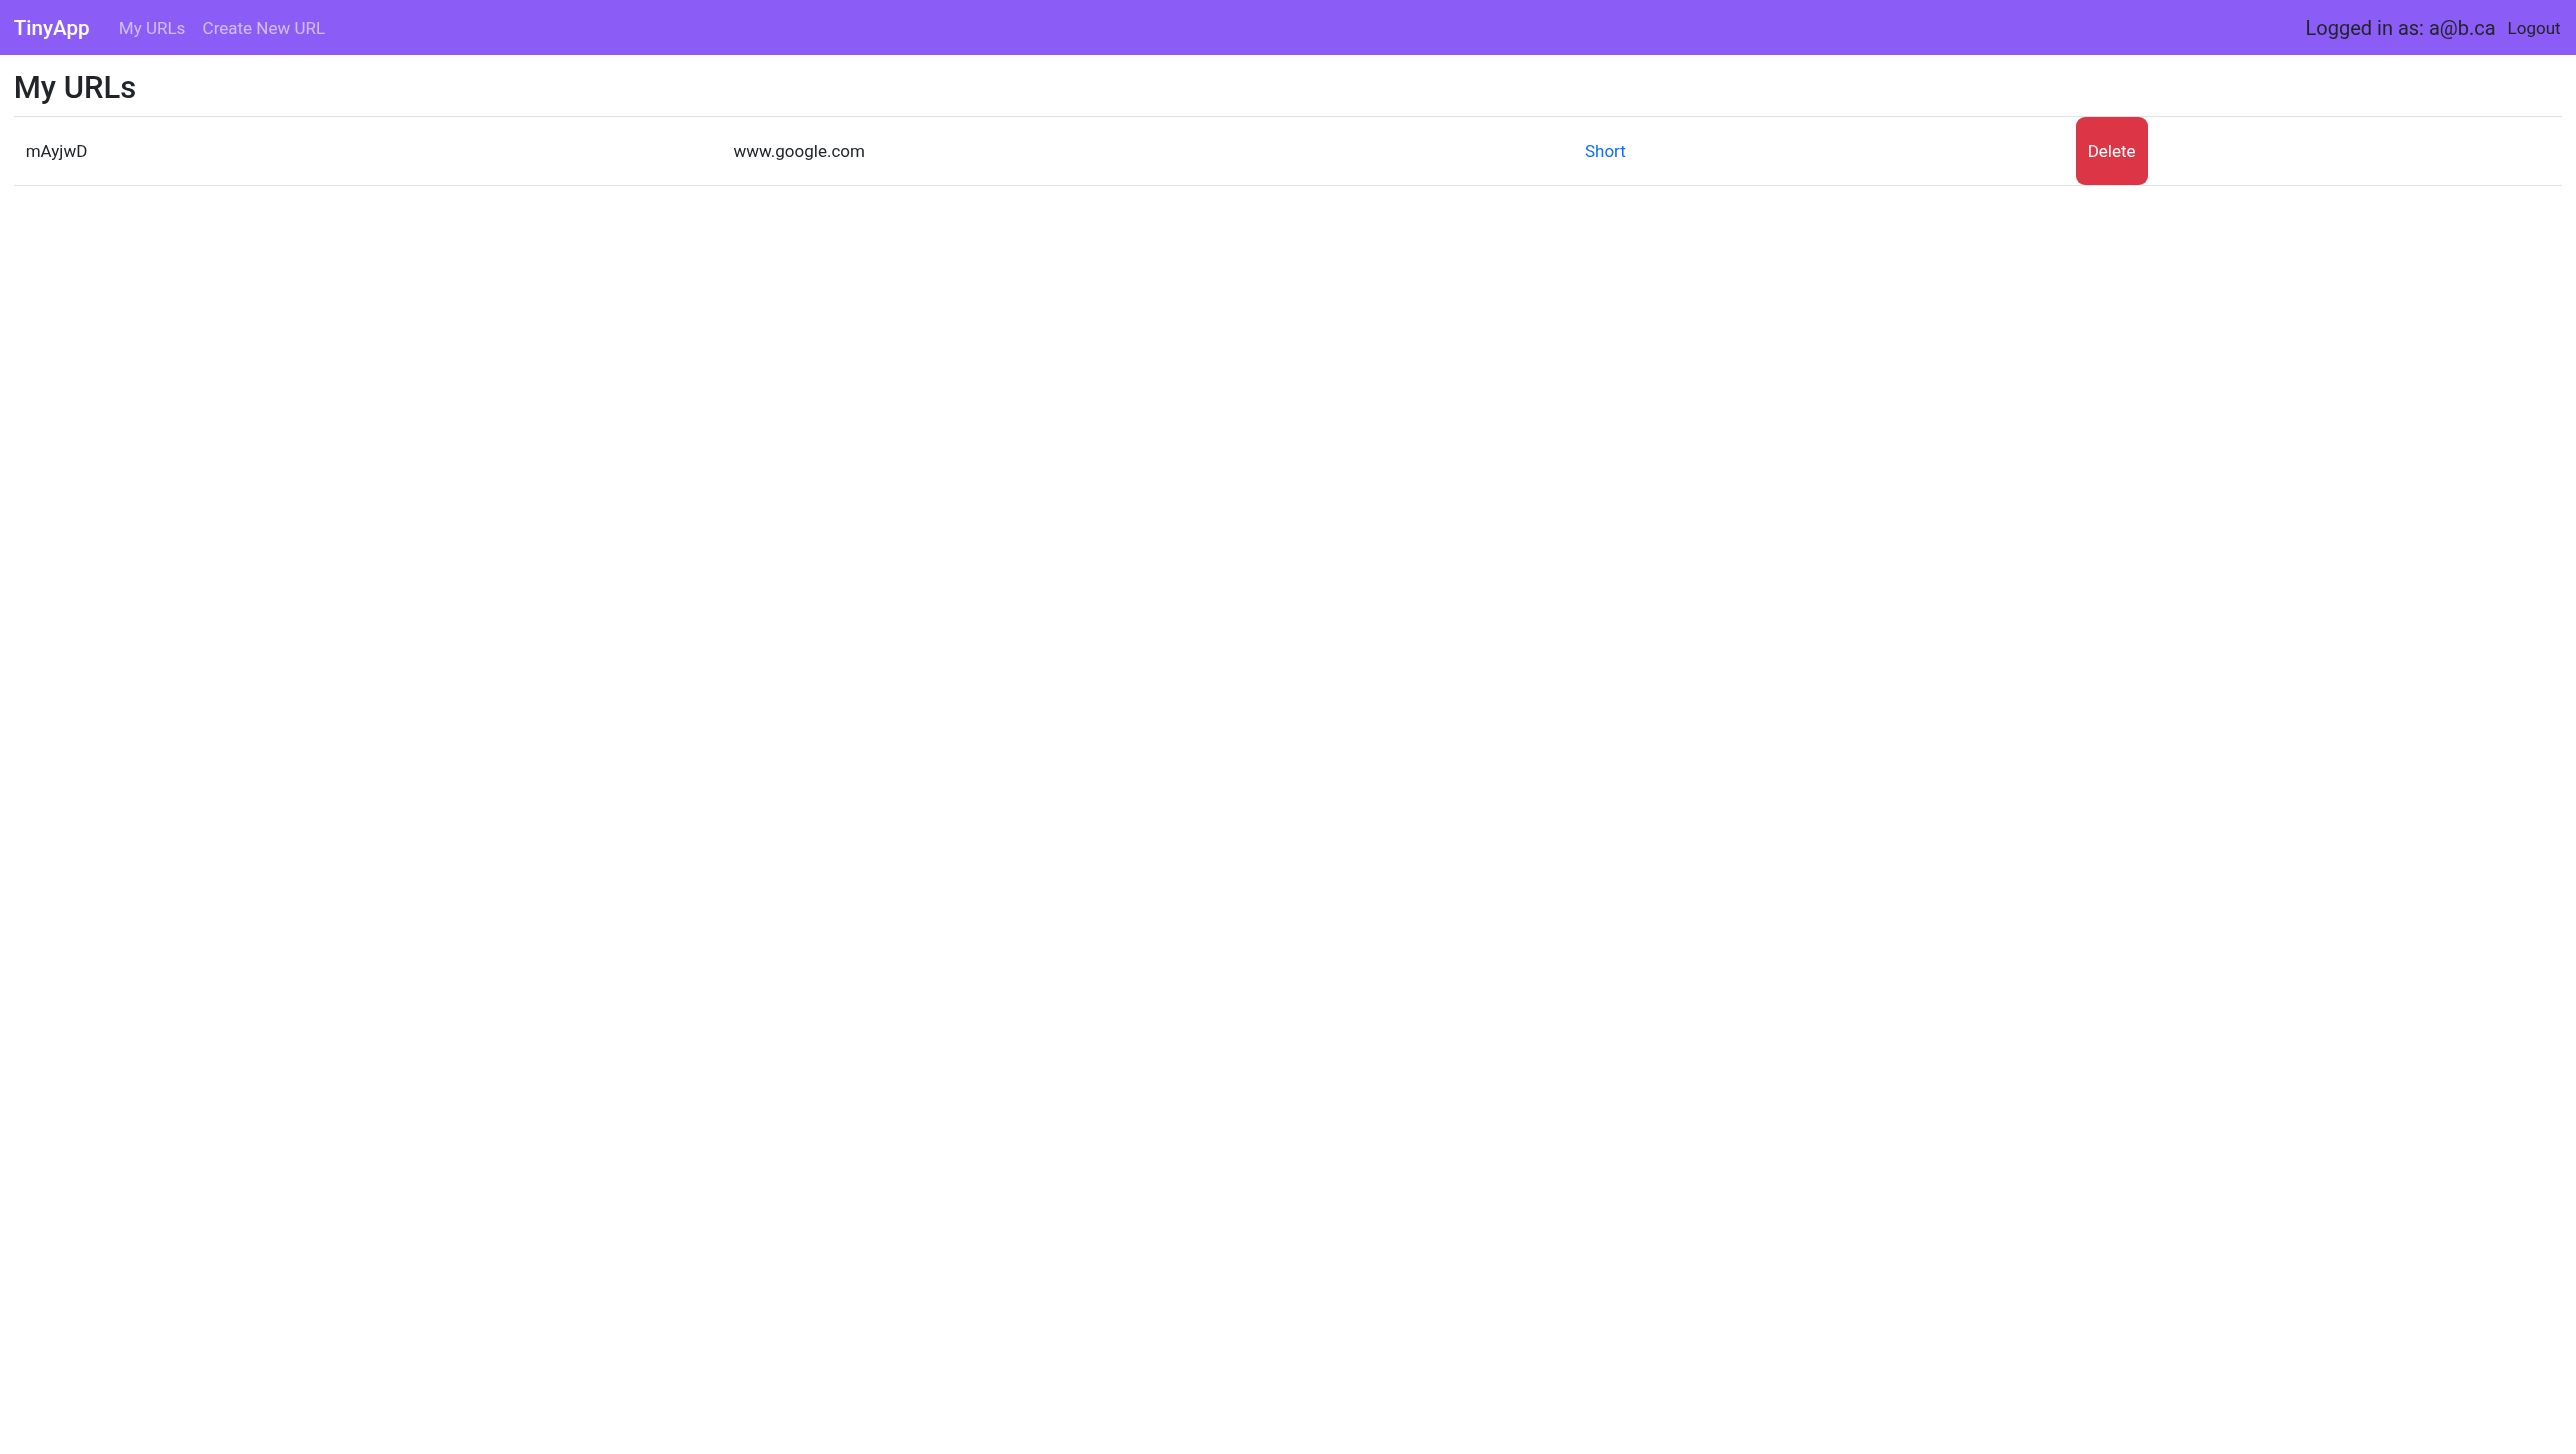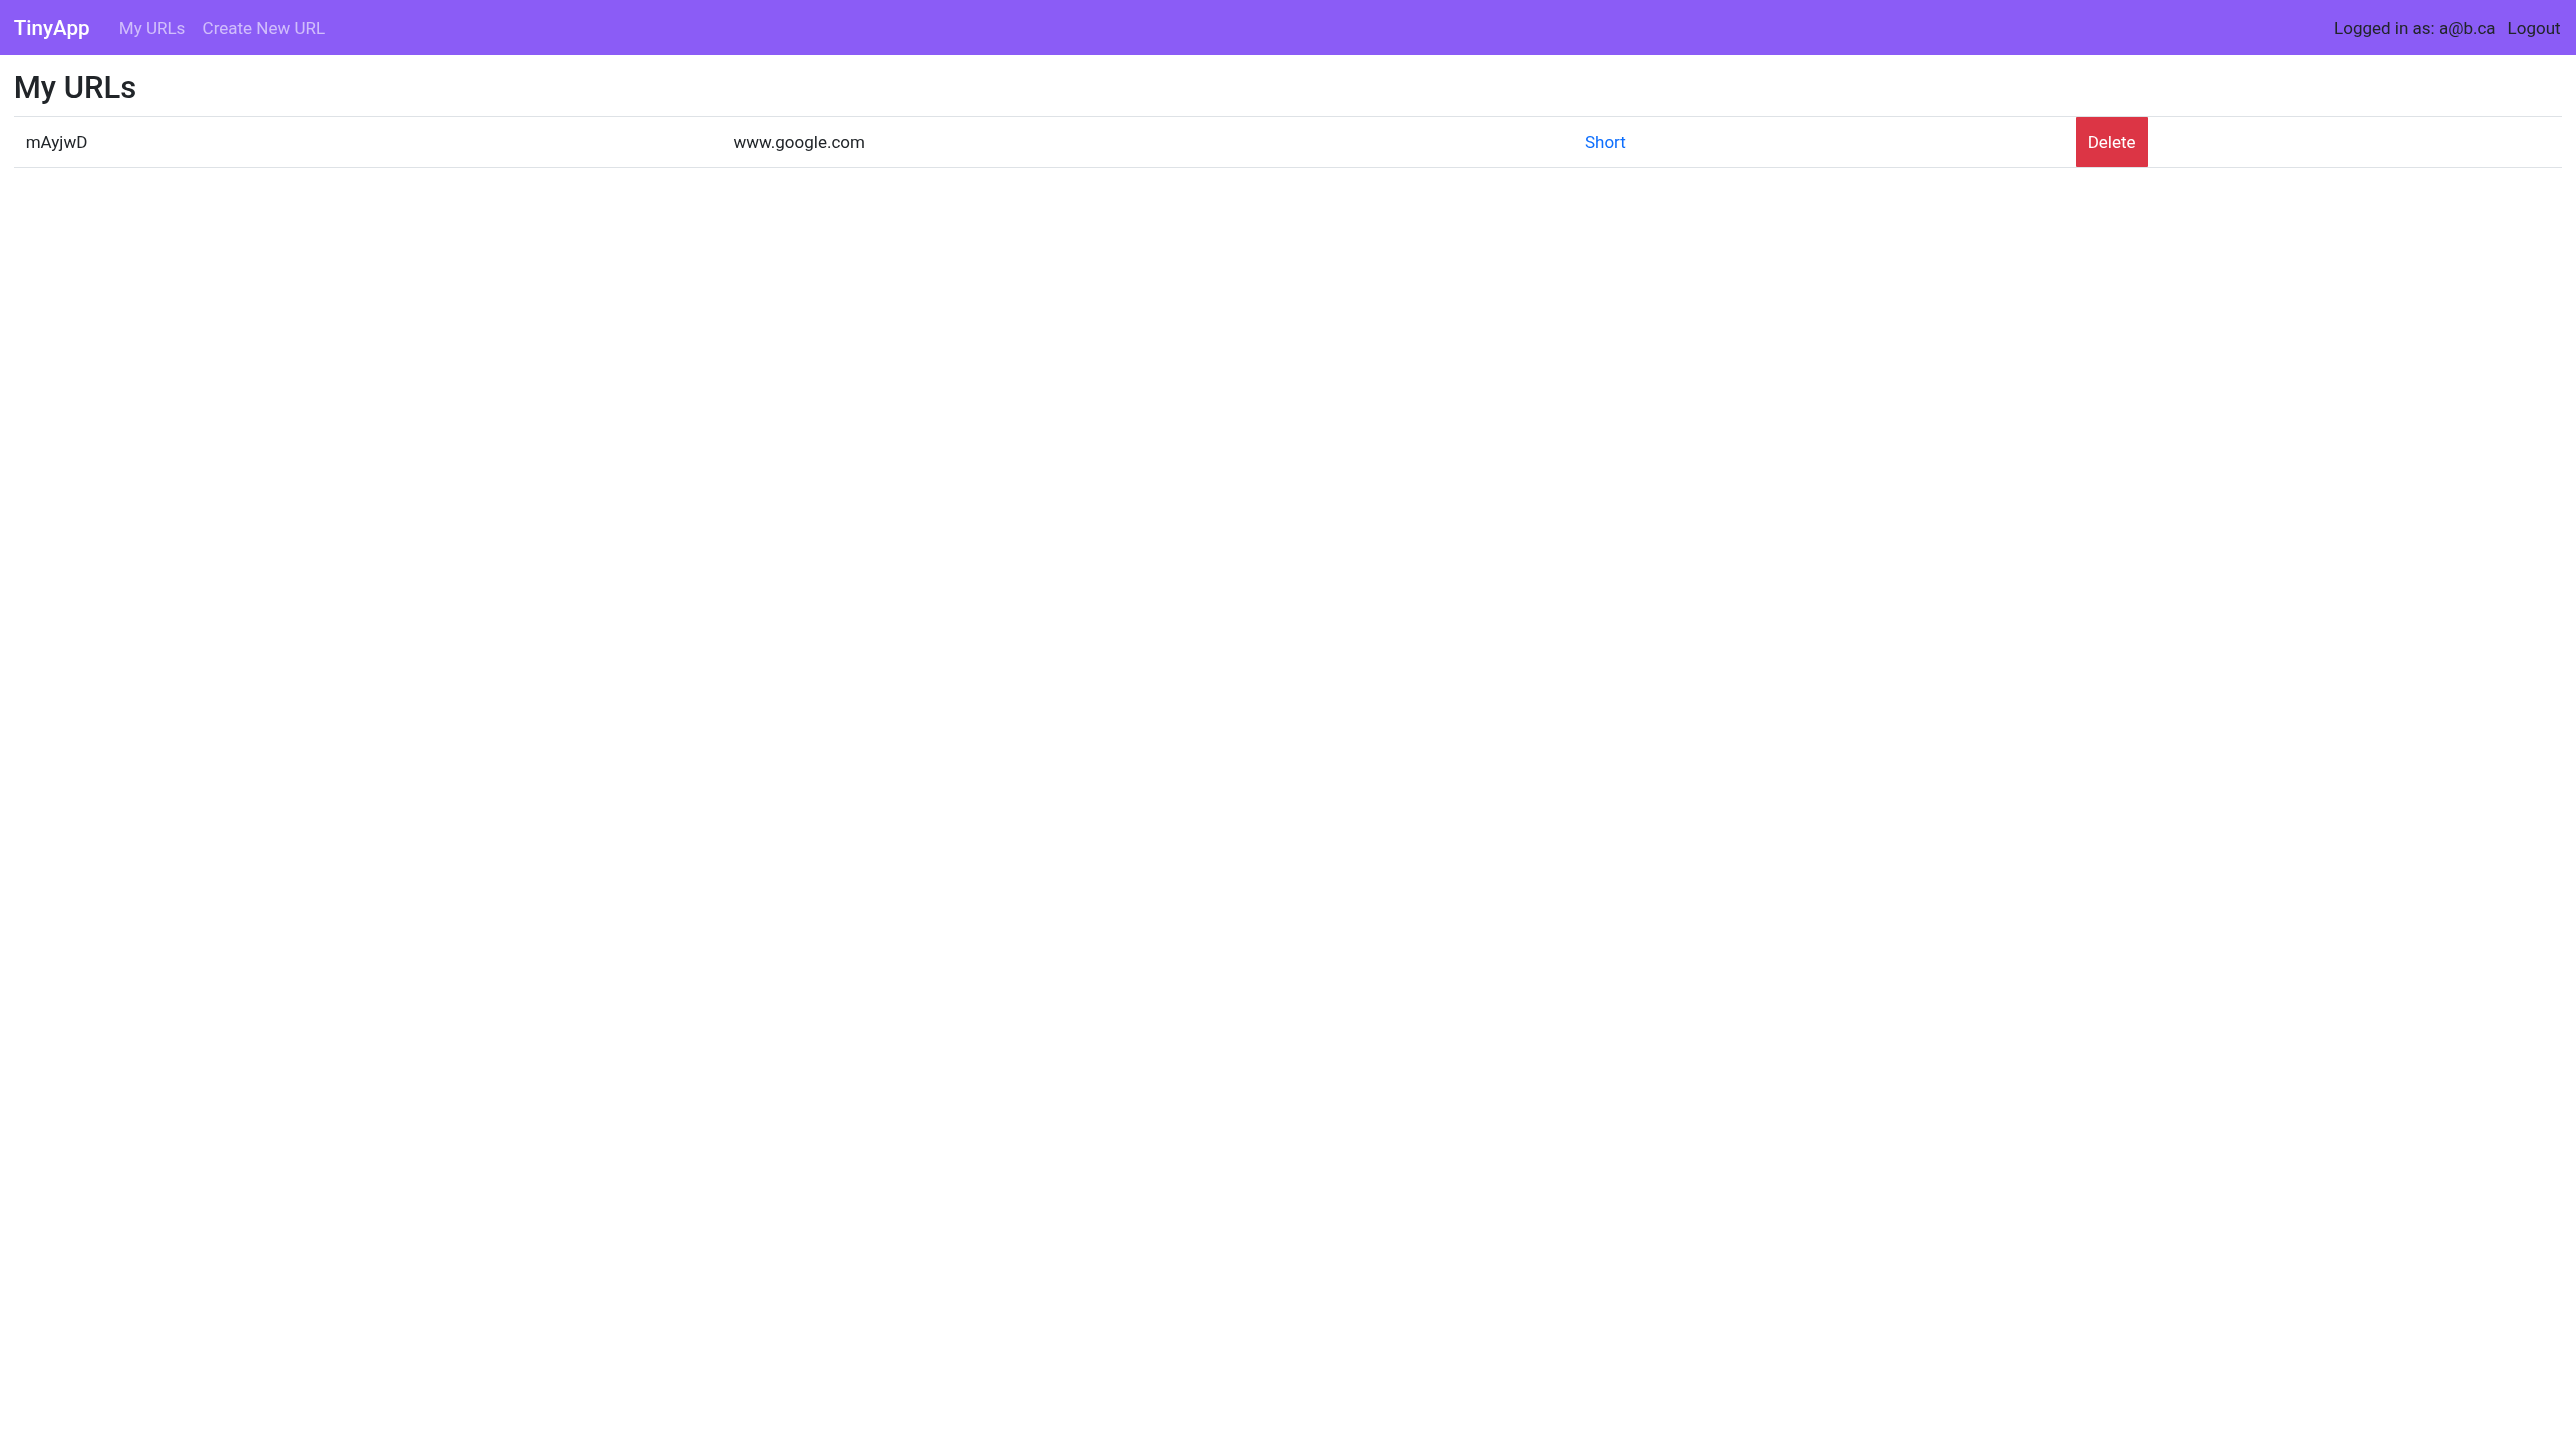--- a/index.html
+++ b/index.html
@@ -39,21 +39,21 @@
       padding: 6.9px 8.6px;
       cursor: pointer;
     }
     .navbar-right {
       display: flex;
       align-items: center;
       gap: 10.3px;
     }
     .logged-in-text {
       color: #212529;
-      font-size: 17px;
+      font-size: 20px;
     }
     .logout-btn {
       background: none;
       border: none;
       color: #212529;
       font-size: 17px;
       cursor: pointer;
       padding: 5.2px 1.7px;
       font-family: inherit;
     }
@@ -96,23 +96,23 @@
     }
     .edit-link {
       color: #0d6efd;
       text-decoration: none;
       cursor: pointer;
     }
     .delete-btn {
       background-color: #dc3545;
       color: #fff;
       border: none;
-      border-radius: 1px;
+      border-radius: 9px;
       font-size: 17px;
-      padding: 15px 12px;
+      padding: 24px 12px;
       cursor: pointer;
       font-family: inherit;
       margin-left: 10.3px;
     }
     .rows-area {
       width: 100%;
     }
     .data-row {
       display: flex;
     }

